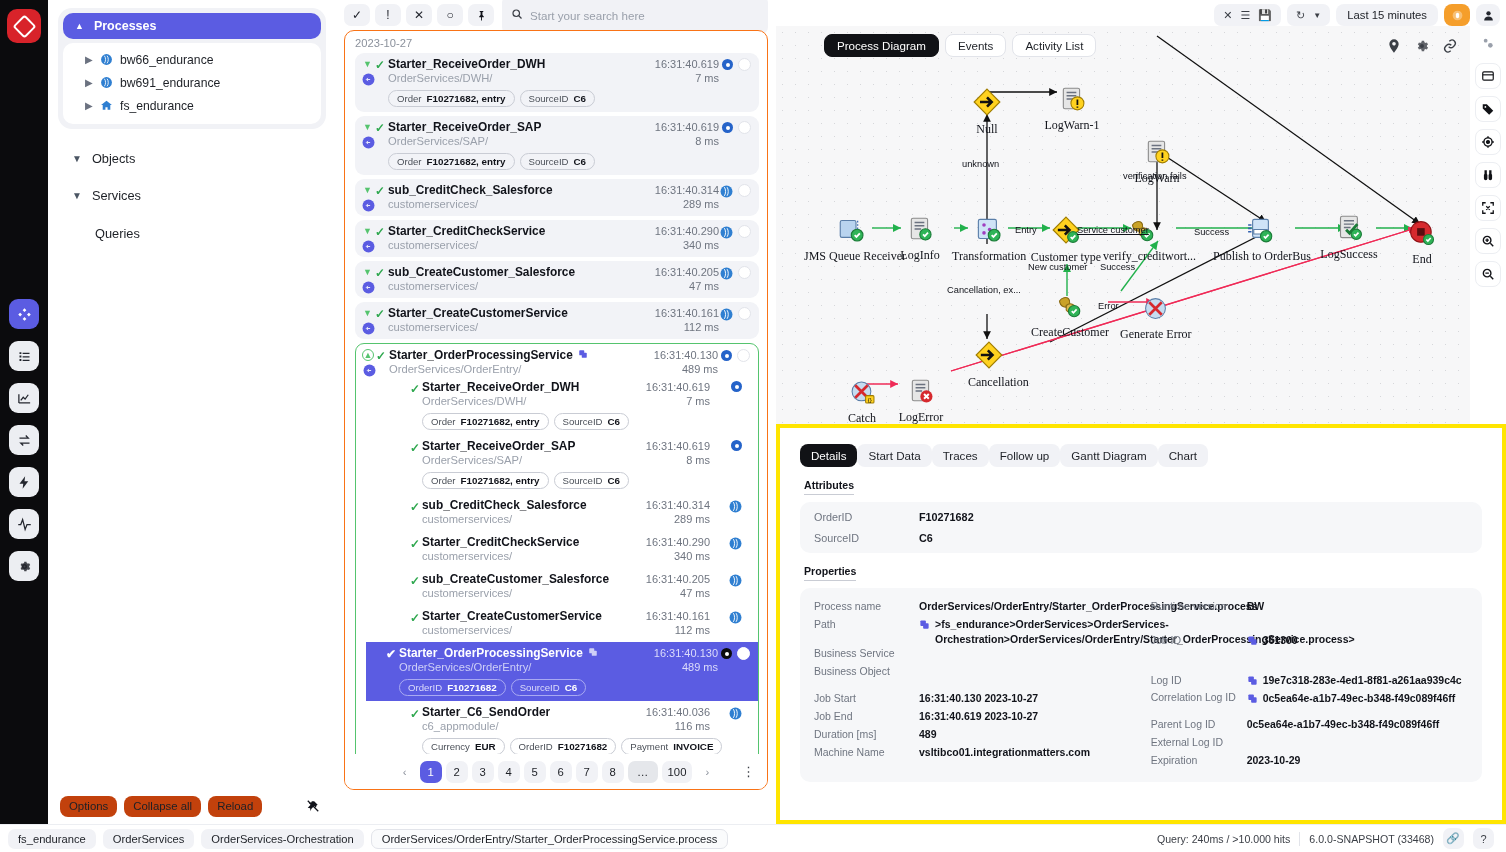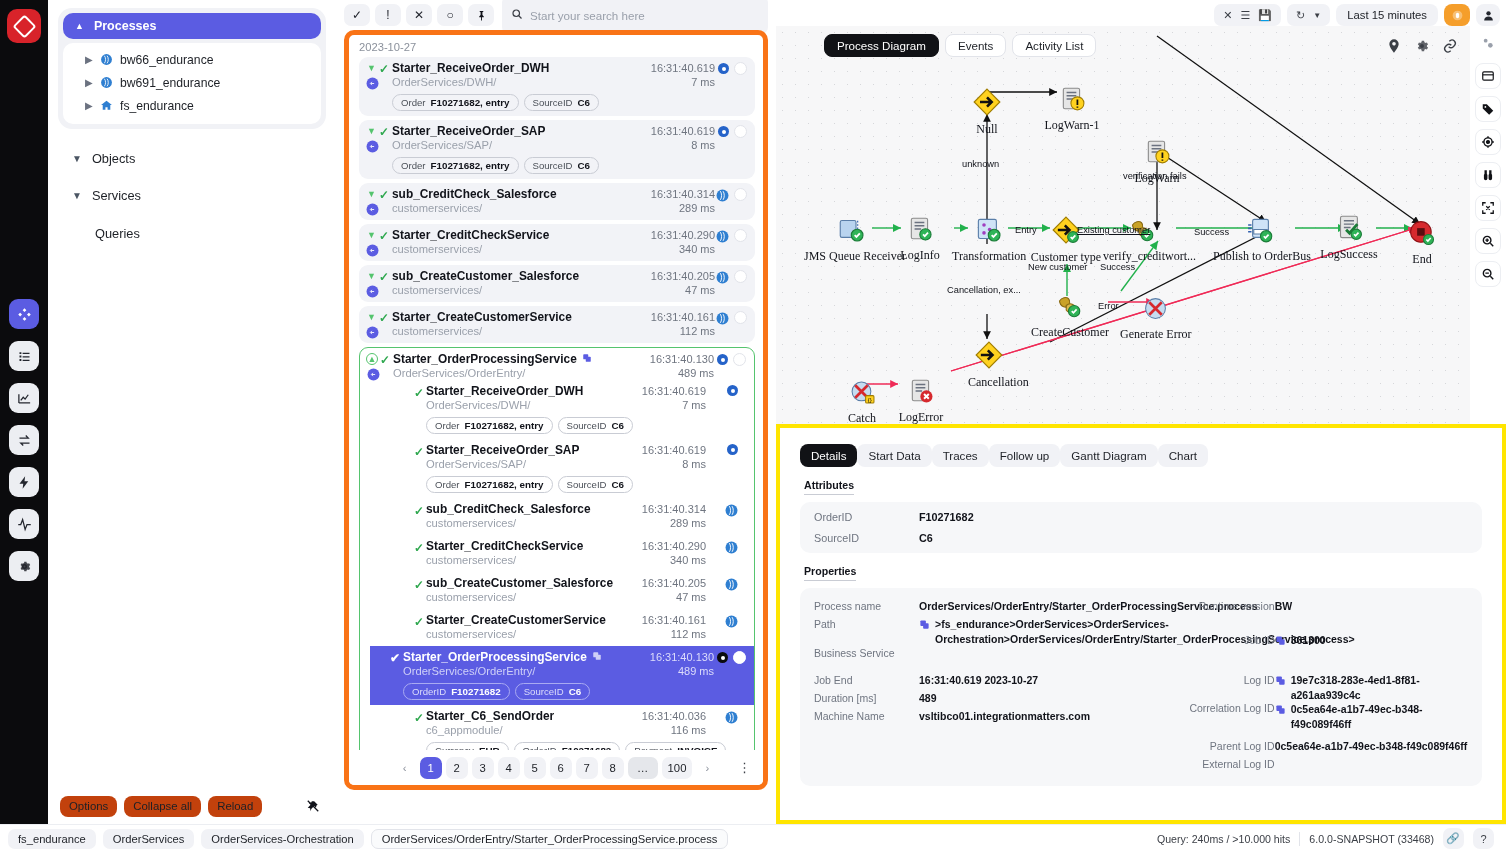--- a/index.html
+++ b/index.html
@@ -86,21 +86,21 @@
     display: flex; align-items: center; gap: 7px; padding: 0 9px; margin-left: 3px;
   }
   #search-input {
     border: none; background: transparent; outline: none; flex: 1;
     font-family: "Liberation Sans", sans-serif; font-size: 11.6px; color: #1d2026;
   }
   #search-input::placeholder { color: #9aa0ab; }
 
   #list-panel {
     position: absolute; left: 8px; top: 30px; width: 424px; height: 760px;
-    border: 5px solid #f97316; border-radius: 10px; overflow: hidden; background: #fff;
+    border: 1px solid #f97316; border-radius: 10px; overflow: hidden; background: #fff;
   }
   #date-label { font-size: 11.2px; color: #8b919c; padding: 6px 0 4px 10px; }
   #list-scroll { height: 725px; overflow: hidden; position: relative; padding: 0 8px 0 10px; }
 
   .ev {
     position: relative; background: #f2f3f7; border-radius: 9px;
     margin-bottom: 4px; padding: 5px 8px 5px 33px; cursor: pointer;
   }
   .ev.sel { background: #5b5ce2; }
   .ev.group-open { background: #fff; border: 1px solid #55c46e; border-radius: 9px; padding-bottom: 0; }
@@ -198,21 +198,21 @@
   .attr-row:last-child { margin-bottom: 0; }
   .attr-k { width: 105px; font-size: 10.8px; color: #6f7580; }
   .attr-v { font-size: 10.8px; font-weight: 700; color: #11131a; }
   #props-grid { display: flex; gap: 0; }
   .pcol { display: flex; flex-direction: column; }
   .pcol.left { width: 350px; }
   .pcol.right { width: 330px; }
   .prow { display: flex; align-items: flex-start; min-height: 18px; margin-bottom: 0; }
   .pk { font-size: 10.5px; color: #6f7580; line-height: 14.6px; }
   .pcol.left .pk { width: 105px; flex: none; }
-  .pcol.right .pk { width: 124px; flex: none; text-align: right; }
+  .pcol.right .pk { width: 96px; flex: none; }
   .pv { font-size: 10.5px; font-weight: 700; color: #11131a; line-height: 14.6px; display: flex; gap: 5px; }
   .pv .wrap { max-width: 215px; }
   .cp-ico { width: 11px; height: 11px; flex: none; margin-top: 2px; }
   .sp { height: 9px; }
 
   
   #bottom-bar {
     position: absolute; left: 0; bottom: 0; width: 1506px; height: 28px;
     background: #fff; border-top: 1px solid #eceef2; display: flex; align-items: center; padding: 0 8px;
   }
@@ -1091,21 +1091,21 @@
         <path d="M14.8 14.8l4.4 4.4M19.2 14.8l-4.4 4.4" stroke="#fff" stroke-width="1.8"></path>
       </svg>
     <div class="lbl">LogError</div>
   </div>
 </div>
 
 <div id="edge-labels">
   <div class="edge-lbl" style="left:962px;top:159px">unknown</div>
   <div class="edge-lbl" style="left:1123px;top:171px">verification fails</div>
   <div class="edge-lbl" style="left:1015px;top:225px">Entry</div>
-  <div class="edge-lbl" style="left:1077px;top:225px;text-decoration:underline">Existing customer</div>
+  <div class="edge-lbl" style="left:1077px;top:225px;text-decoration:underline">Service customer</div>
   <div class="edge-lbl" style="left:1194px;top:227px">Success</div>
   <div class="edge-lbl" style="left:1028px;top:262px">New customer</div>
   <div class="edge-lbl" style="left:1100px;top:262px">Success</div>
   <div class="edge-lbl" style="left:947px;top:285px">Cancellation, ex...</div>
   <div class="edge-lbl" style="left:1098px;top:301px">Error</div>
 </div>
 
 <div id="details-outer">
   <div id="details">
     <div id="detail-tabs">
@@ -1146,21 +1146,29 @@
                     <rect x="3" y="3" width="12" height="12" rx="2"></rect>
                     <rect x="9" y="9" width="12" height="12" rx="2"></rect>
                   </svg></span>
               <span class="wrap">&gt;fs_endurance&gt;OrderServices&gt;OrderServices-Orchestration&gt;OrderServices/OrderEntry/Starter_OrderProcessingService.process&gt;</span>
             </div>
           </div>
           <div class="prow">
             <div class="pk">Business Service</div>
             <div class="pv"></div>
           </div>
+          <div class="prow">
+            <div class="pk">Business Object</div>
+            <div class="pv"></div>
+          </div>
           <div class="sp"></div>
+          <div class="prow">
+            <div class="pk">Job Start</div>
+            <div class="pv">16:31:40.130   2023-10-27</div>
+          </div>
           <div class="prow">
             <div class="pk">Job End</div>
             <div class="pv">16:31:40.619   2023-10-27</div>
           </div>
           <div class="prow">
             <div class="pk">Duration [ms]</div>
             <div class="pv">489</div>
           </div>
           <div class="prow">
             <div class="pk">Machine Name</div>
@@ -1205,20 +1213,24 @@
               <span>0c5ea64e-a1b7-49ec-b348-f49c089f46ff</span>
             </div>
           </div>
           <div class="prow" style="margin-top:8px">
             <div class="pk">Parent Log ID</div>
             <div class="pv">0c5ea64e-a1b7-49ec-b348-f49c089f46ff</div>
           </div>
           <div class="prow">
             <div class="pk">External Log ID</div>
             <div class="pv"></div>
+          </div>
+          <div class="prow">
+            <div class="pk">Expiration</div>
+            <div class="pv">2023-10-29</div>
           </div>
         </div>
       </div>
     </div>
   </div>
 </div>
 
 <div id="bottom-bar">
   <div class="crumb">fs_endurance</div>
   <div class="crumb">OrderServices</div>

